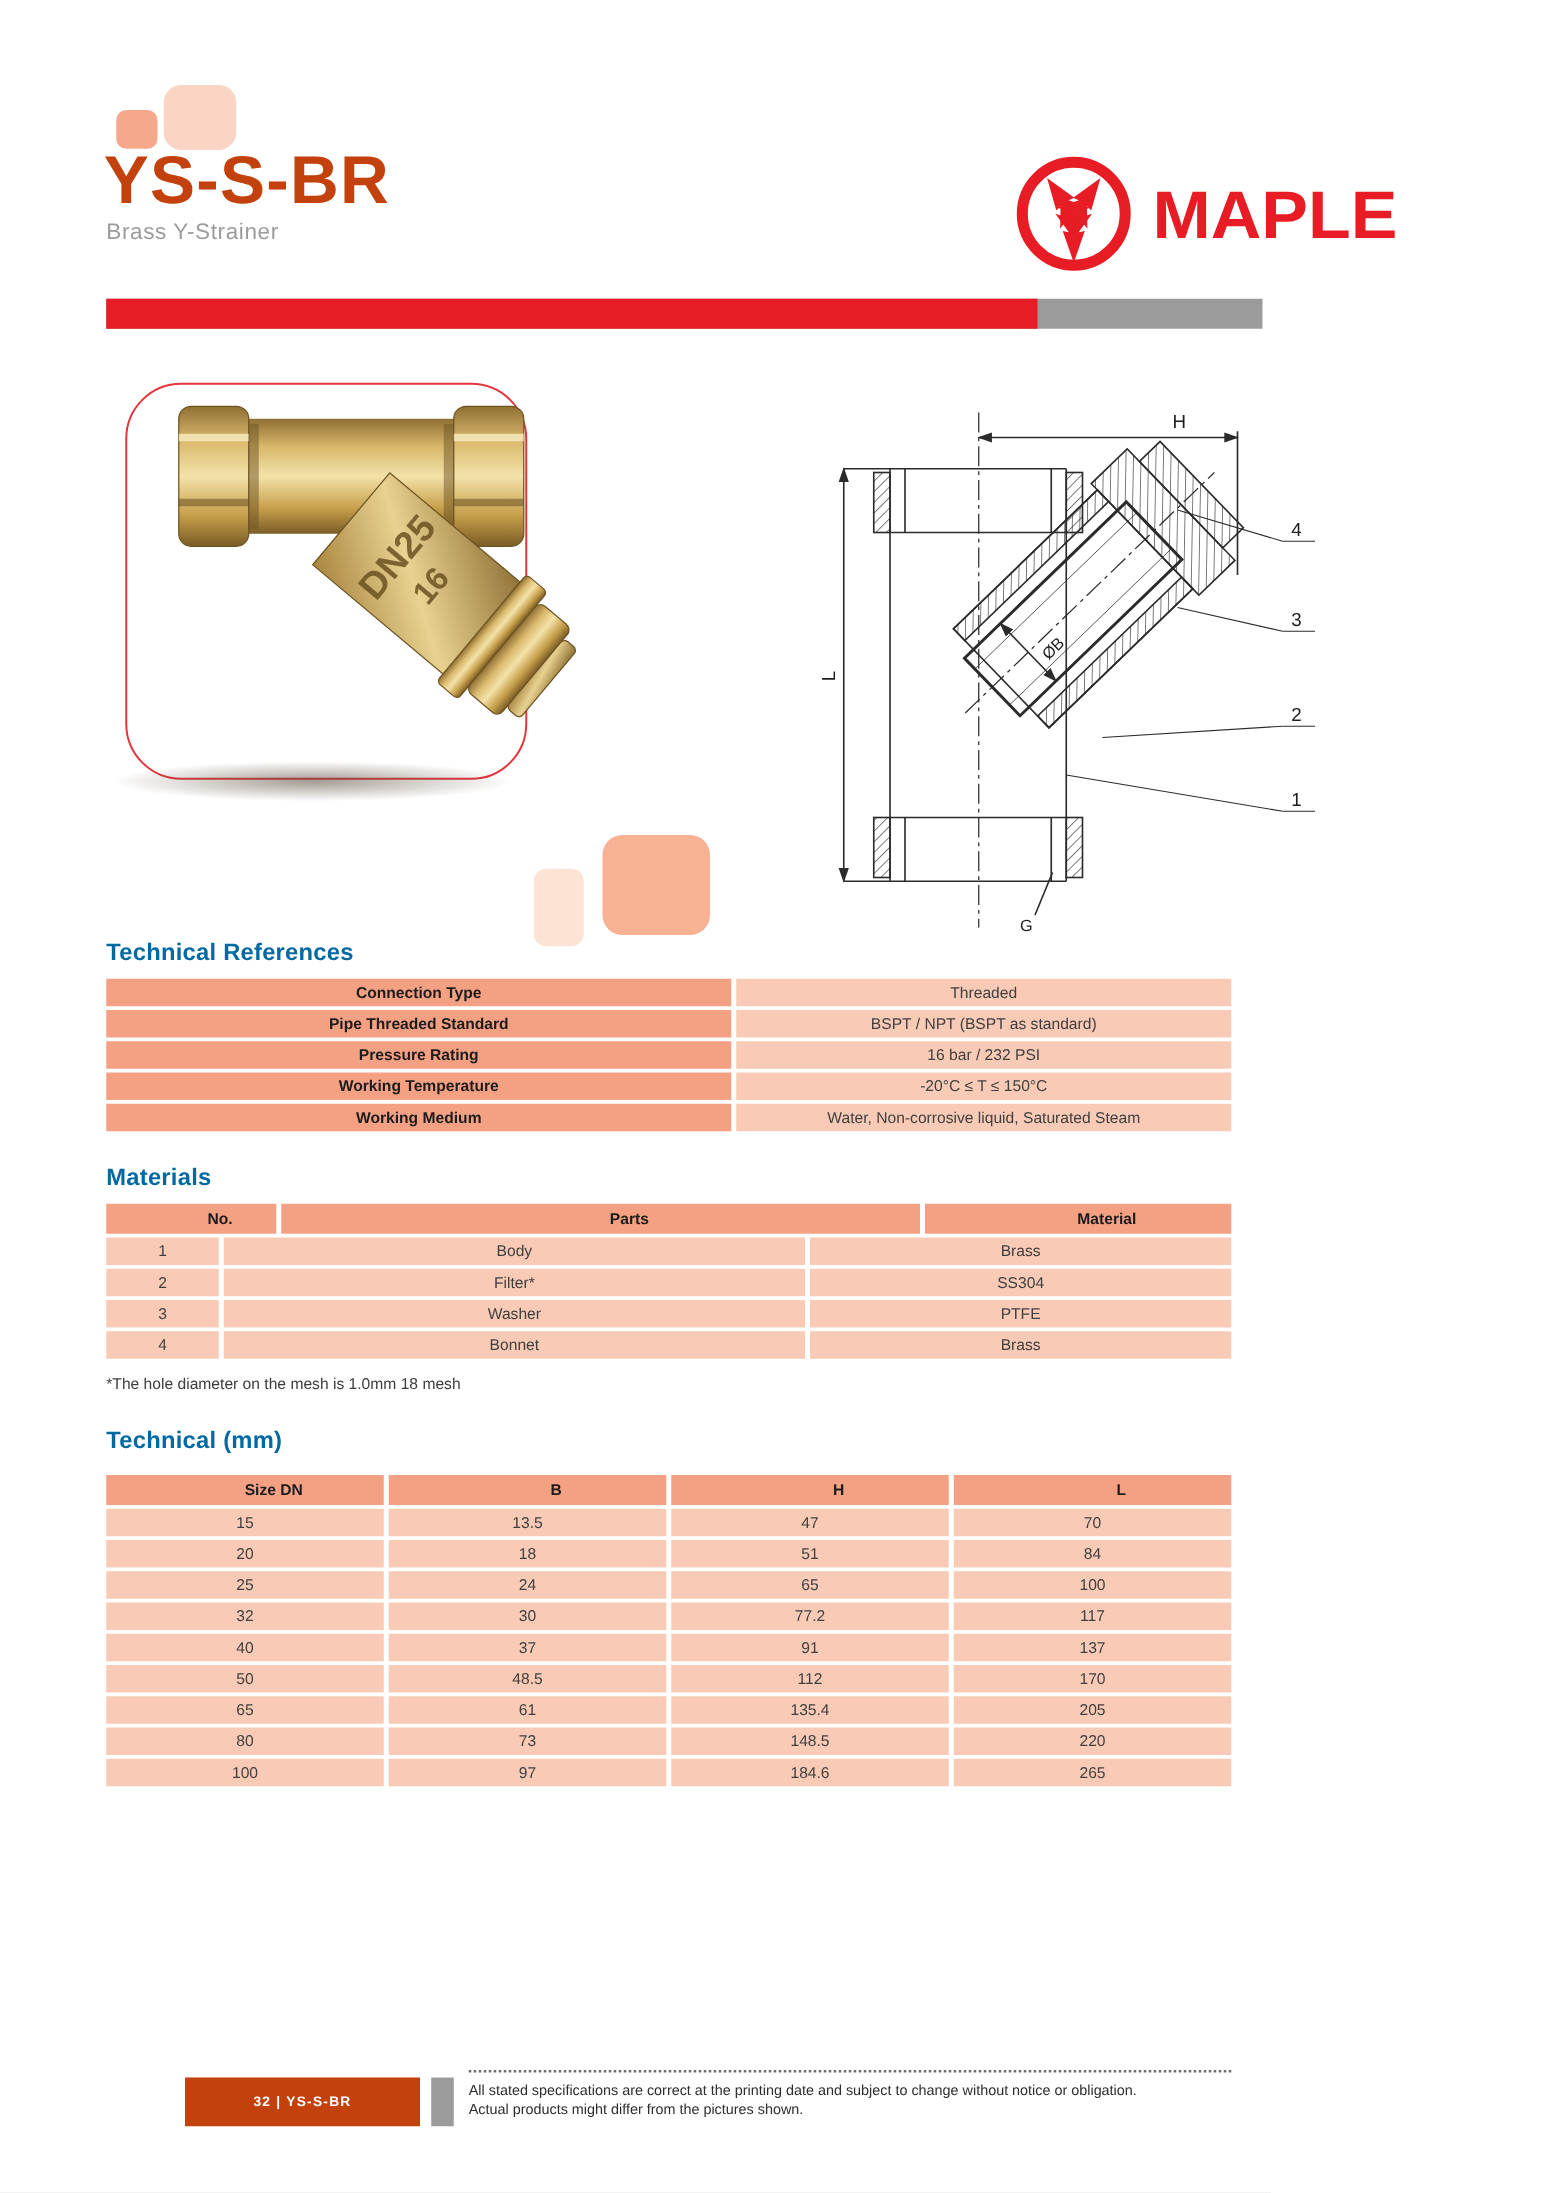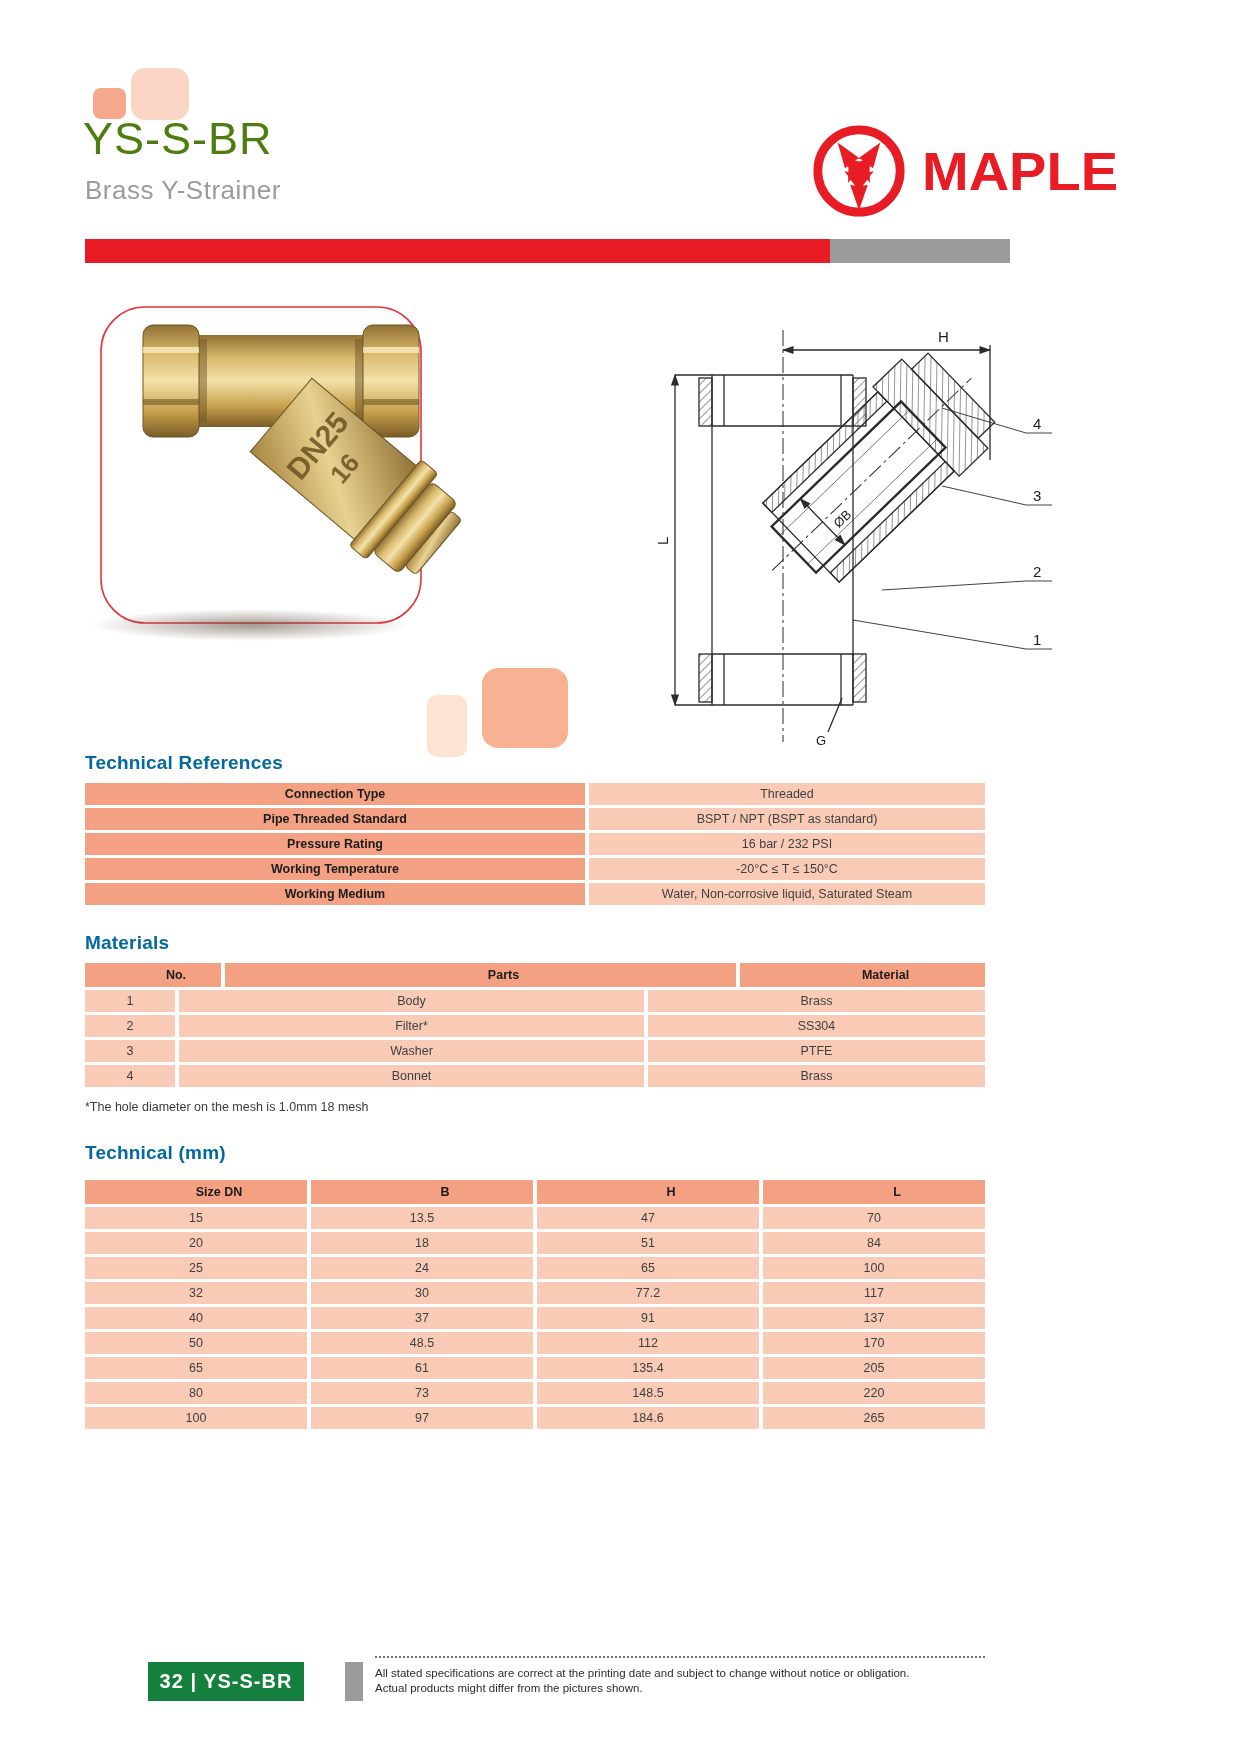--- a/index.html
+++ b/index.html
@@ -5,22 +5,22 @@
   html,body{margin:0;padding:0;background:#e9e9e9;}
   .page{
     position:relative;width:1241px;height:1754px;background:#ffffff;
     margin:0 auto;overflow:hidden;
     font-family:"Liberation Sans", sans-serif;color:#222;
   }
   
   .sq{position:absolute;}
   .sq-small{left:93px;top:88px;width:33px;height:31px;background:#f6a88c;border-radius:8px;}
   .sq-big{left:131px;top:68px;width:58px;height:52px;background:#fbd5c3;border-radius:14px;}
-  .title{position:absolute;left:83px;top:113px;font-size:45px;font-weight:400;color:#4d7c0f;letter-spacing:1px;}
-  .subtitle{position:absolute;left:85px;top:175px;font-size:26px;font-weight:400;color:#9b9b9b;letter-spacing:.5px;}
+  .title{position:absolute;left:83px;top:113px;font-size:54px;font-weight:700;color:#c2410c;letter-spacing:1px;}
+  .subtitle{position:absolute;left:85px;top:175px;font-size:18px;font-weight:400;color:#9b9b9b;letter-spacing:.5px;}
   .logo{position:absolute;left:810px;top:122px;display:flex;align-items:center;}
   .logo-mark{width:98px;height:98px;}
   .logo-text{font-size:56px;font-weight:800;color:#e81c24;letter-spacing:0px;margin-left:14px;transform:scaleY(.96);}
   .topbar{position:absolute;left:85px;top:239px;width:925px;height:24px;background:#9c9b9b;}
   .topbar-red{position:absolute;left:0;top:0;width:745px;height:24px;background:#e81c24;}
   
   .photo-wrap{position:absolute;left:85px;top:295px;width:380px;height:365px;}
   .drawing-wrap{position:absolute;left:590px;top:290px;width:520px;height:465px;}
   
   .sec-heading{position:absolute;left:85px;font-size:19px;font-weight:700;color:#0369a1;letter-spacing:.2px;}
@@ -35,22 +35,22 @@
   .tcell{flex:1;background:#f9cbb6;height:22px;line-height:22px;font-size:12.5px;
          color:#3f3f3f;text-align:center;overflow:hidden;white-space:nowrap;}
   .thead .tcell{background:#f4a183;font-weight:700;color:#1c1c1c;height:24px;line-height:24px;padding-left:46px;}
   
   .tbl-tech .tcell:first-child{flex:0 0 500px;background:#f4a183;font-weight:700;color:#1c1c1c;}
   
   .tbl-mat .tcell:nth-child(1){flex:0 0 90px;}
   .tbl-mat .tcell:nth-child(2){flex:0 0 465px;}
   .footnote{position:absolute;left:85px;top:1100px;font-size:12.5px;color:#3c3c3c;}
   
-  .footer-red{position:absolute;left:148px;top:1662px;width:156px;height:39px;background:#15803d;
-              color:#fff;font-size:20px;font-weight:700;display:flex;align-items:center;justify-content:center;letter-spacing:1px;}
+  .footer-red{position:absolute;left:148px;top:1662px;width:188px;height:39px;background:#c2410c;
+              color:#fff;font-size:11px;font-weight:700;display:flex;align-items:center;justify-content:center;letter-spacing:1px;}
   .footer-gray{position:absolute;left:345px;top:1662px;width:18px;height:39px;background:#9c9b9b;}
   .disclaimer{position:absolute;left:375px;top:1656px;width:610px;border-top:2px dotted #6b6b6b;
               padding-top:8px;font-size:11.5px;color:#2d2d2d;line-height:15px;}
   svg text{font-family:"Liberation Sans",sans-serif;}
 </style>
 </head>
 <body>
 
 <div class="page">
 

